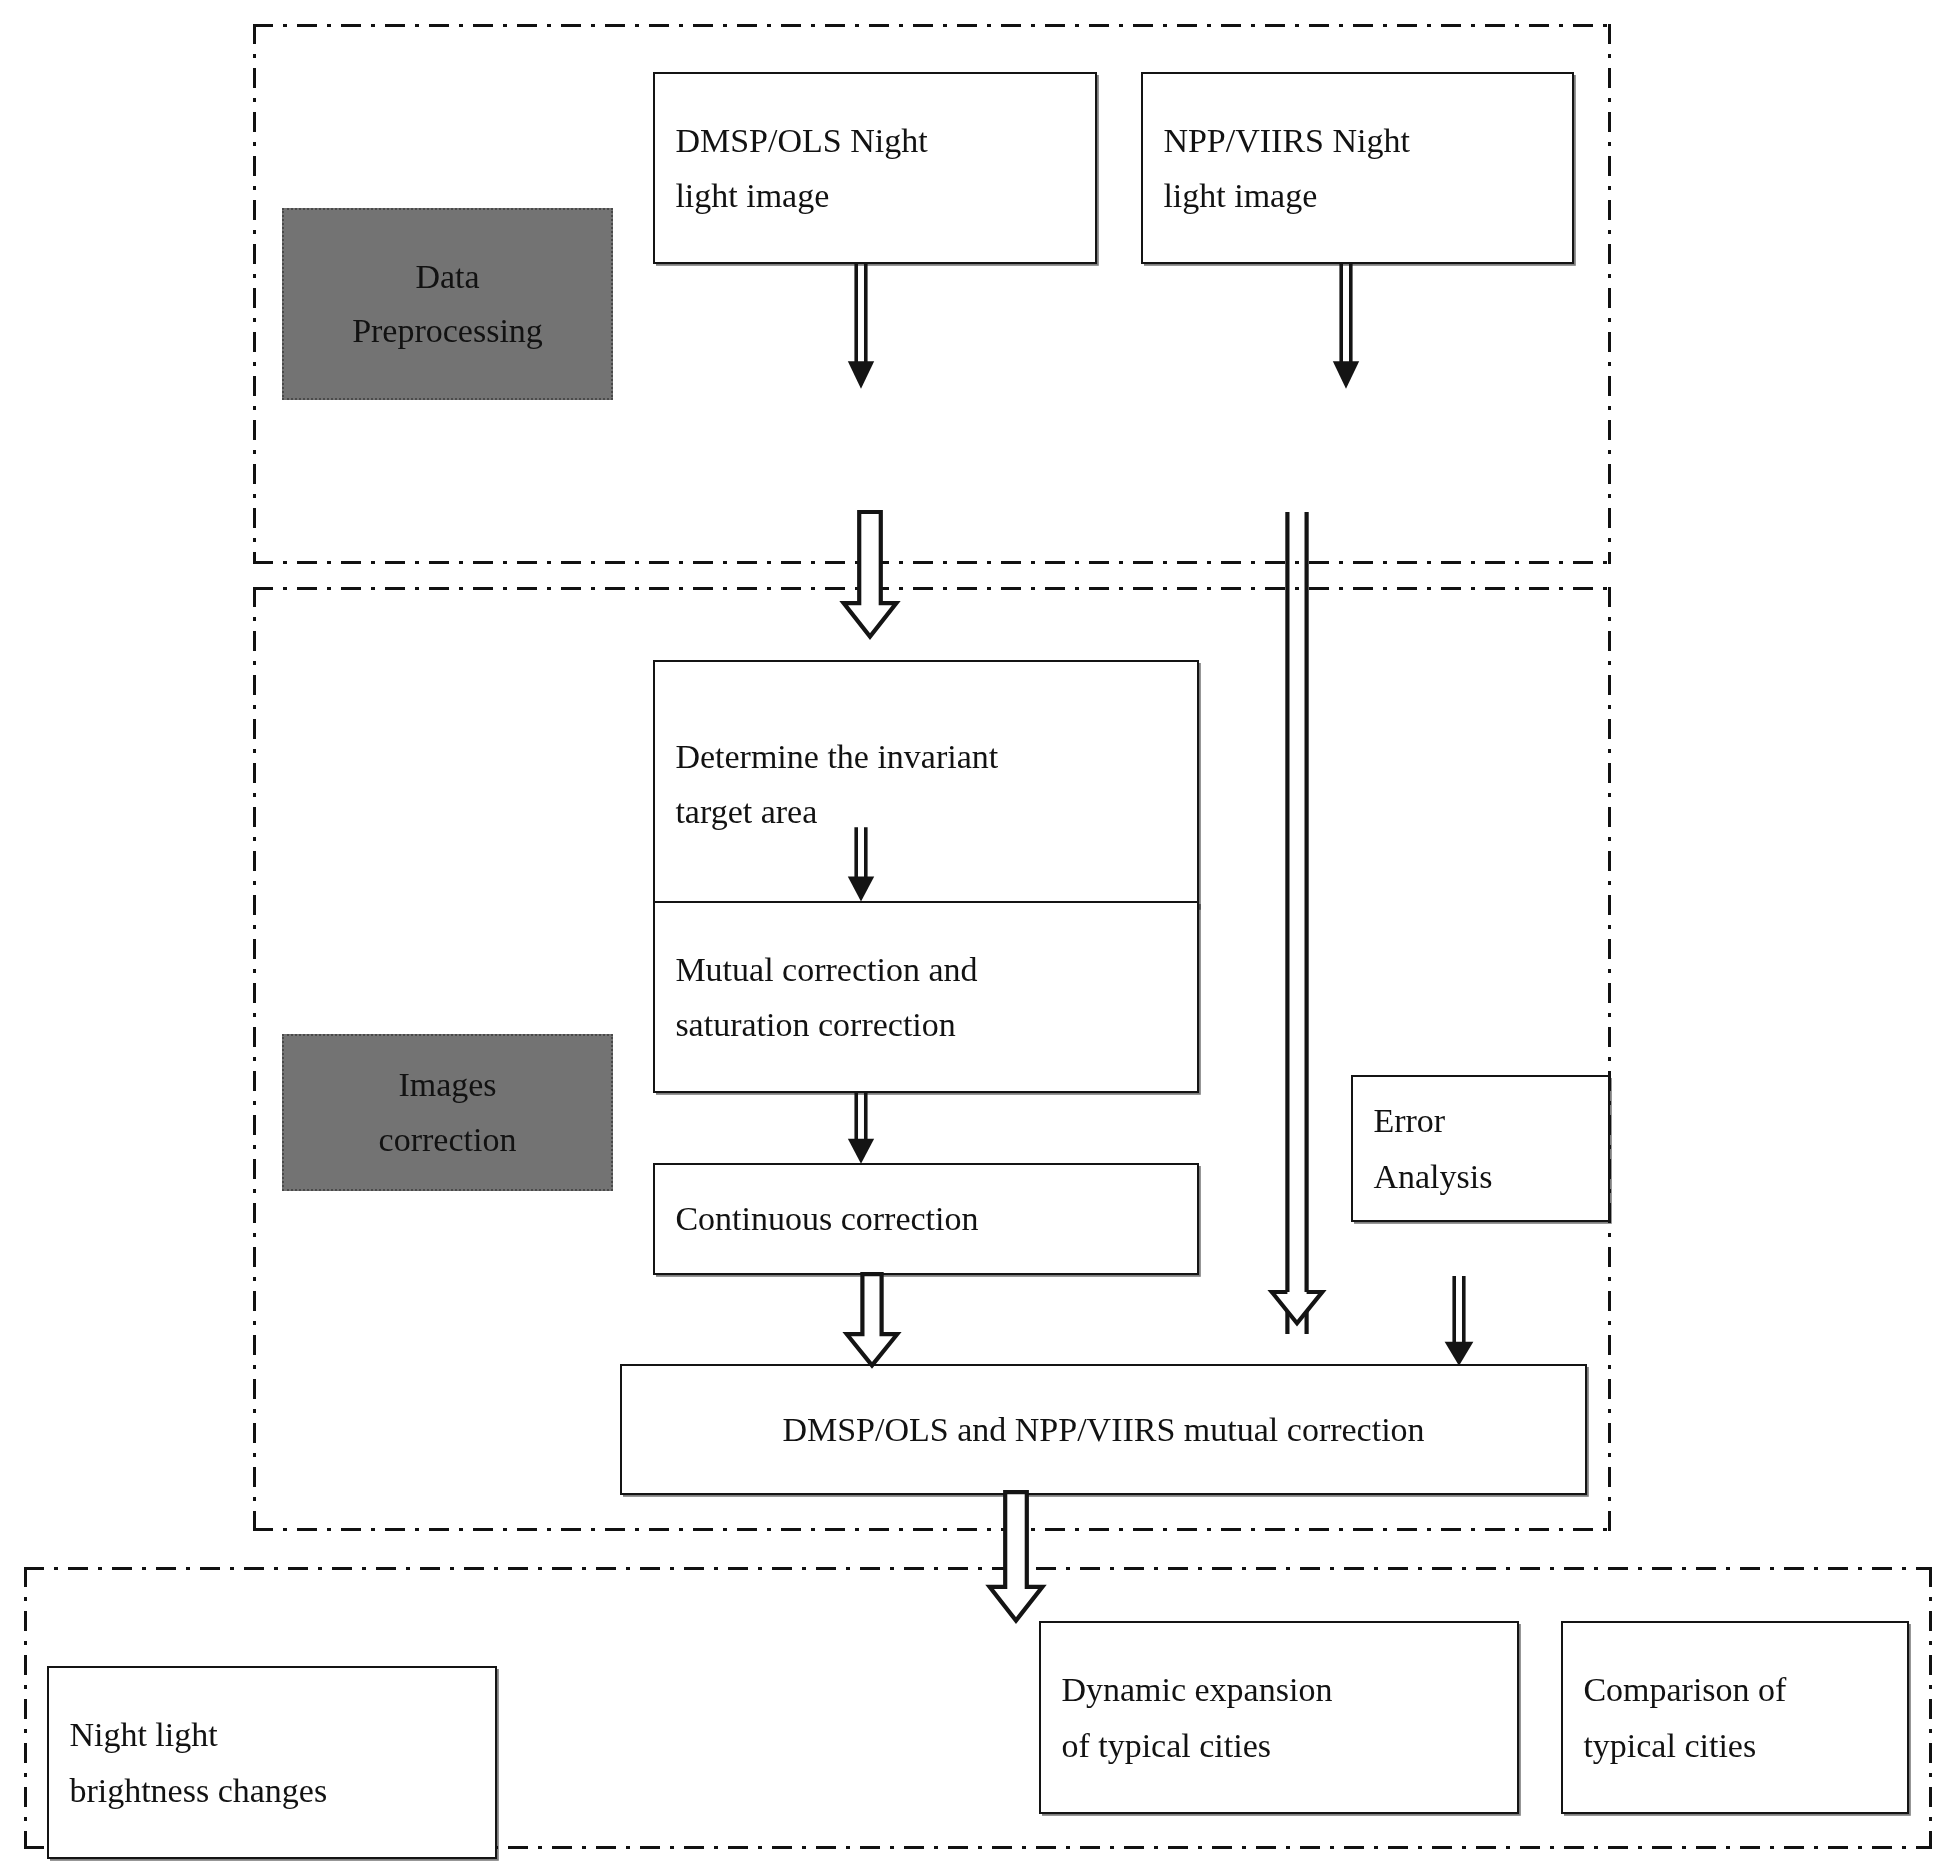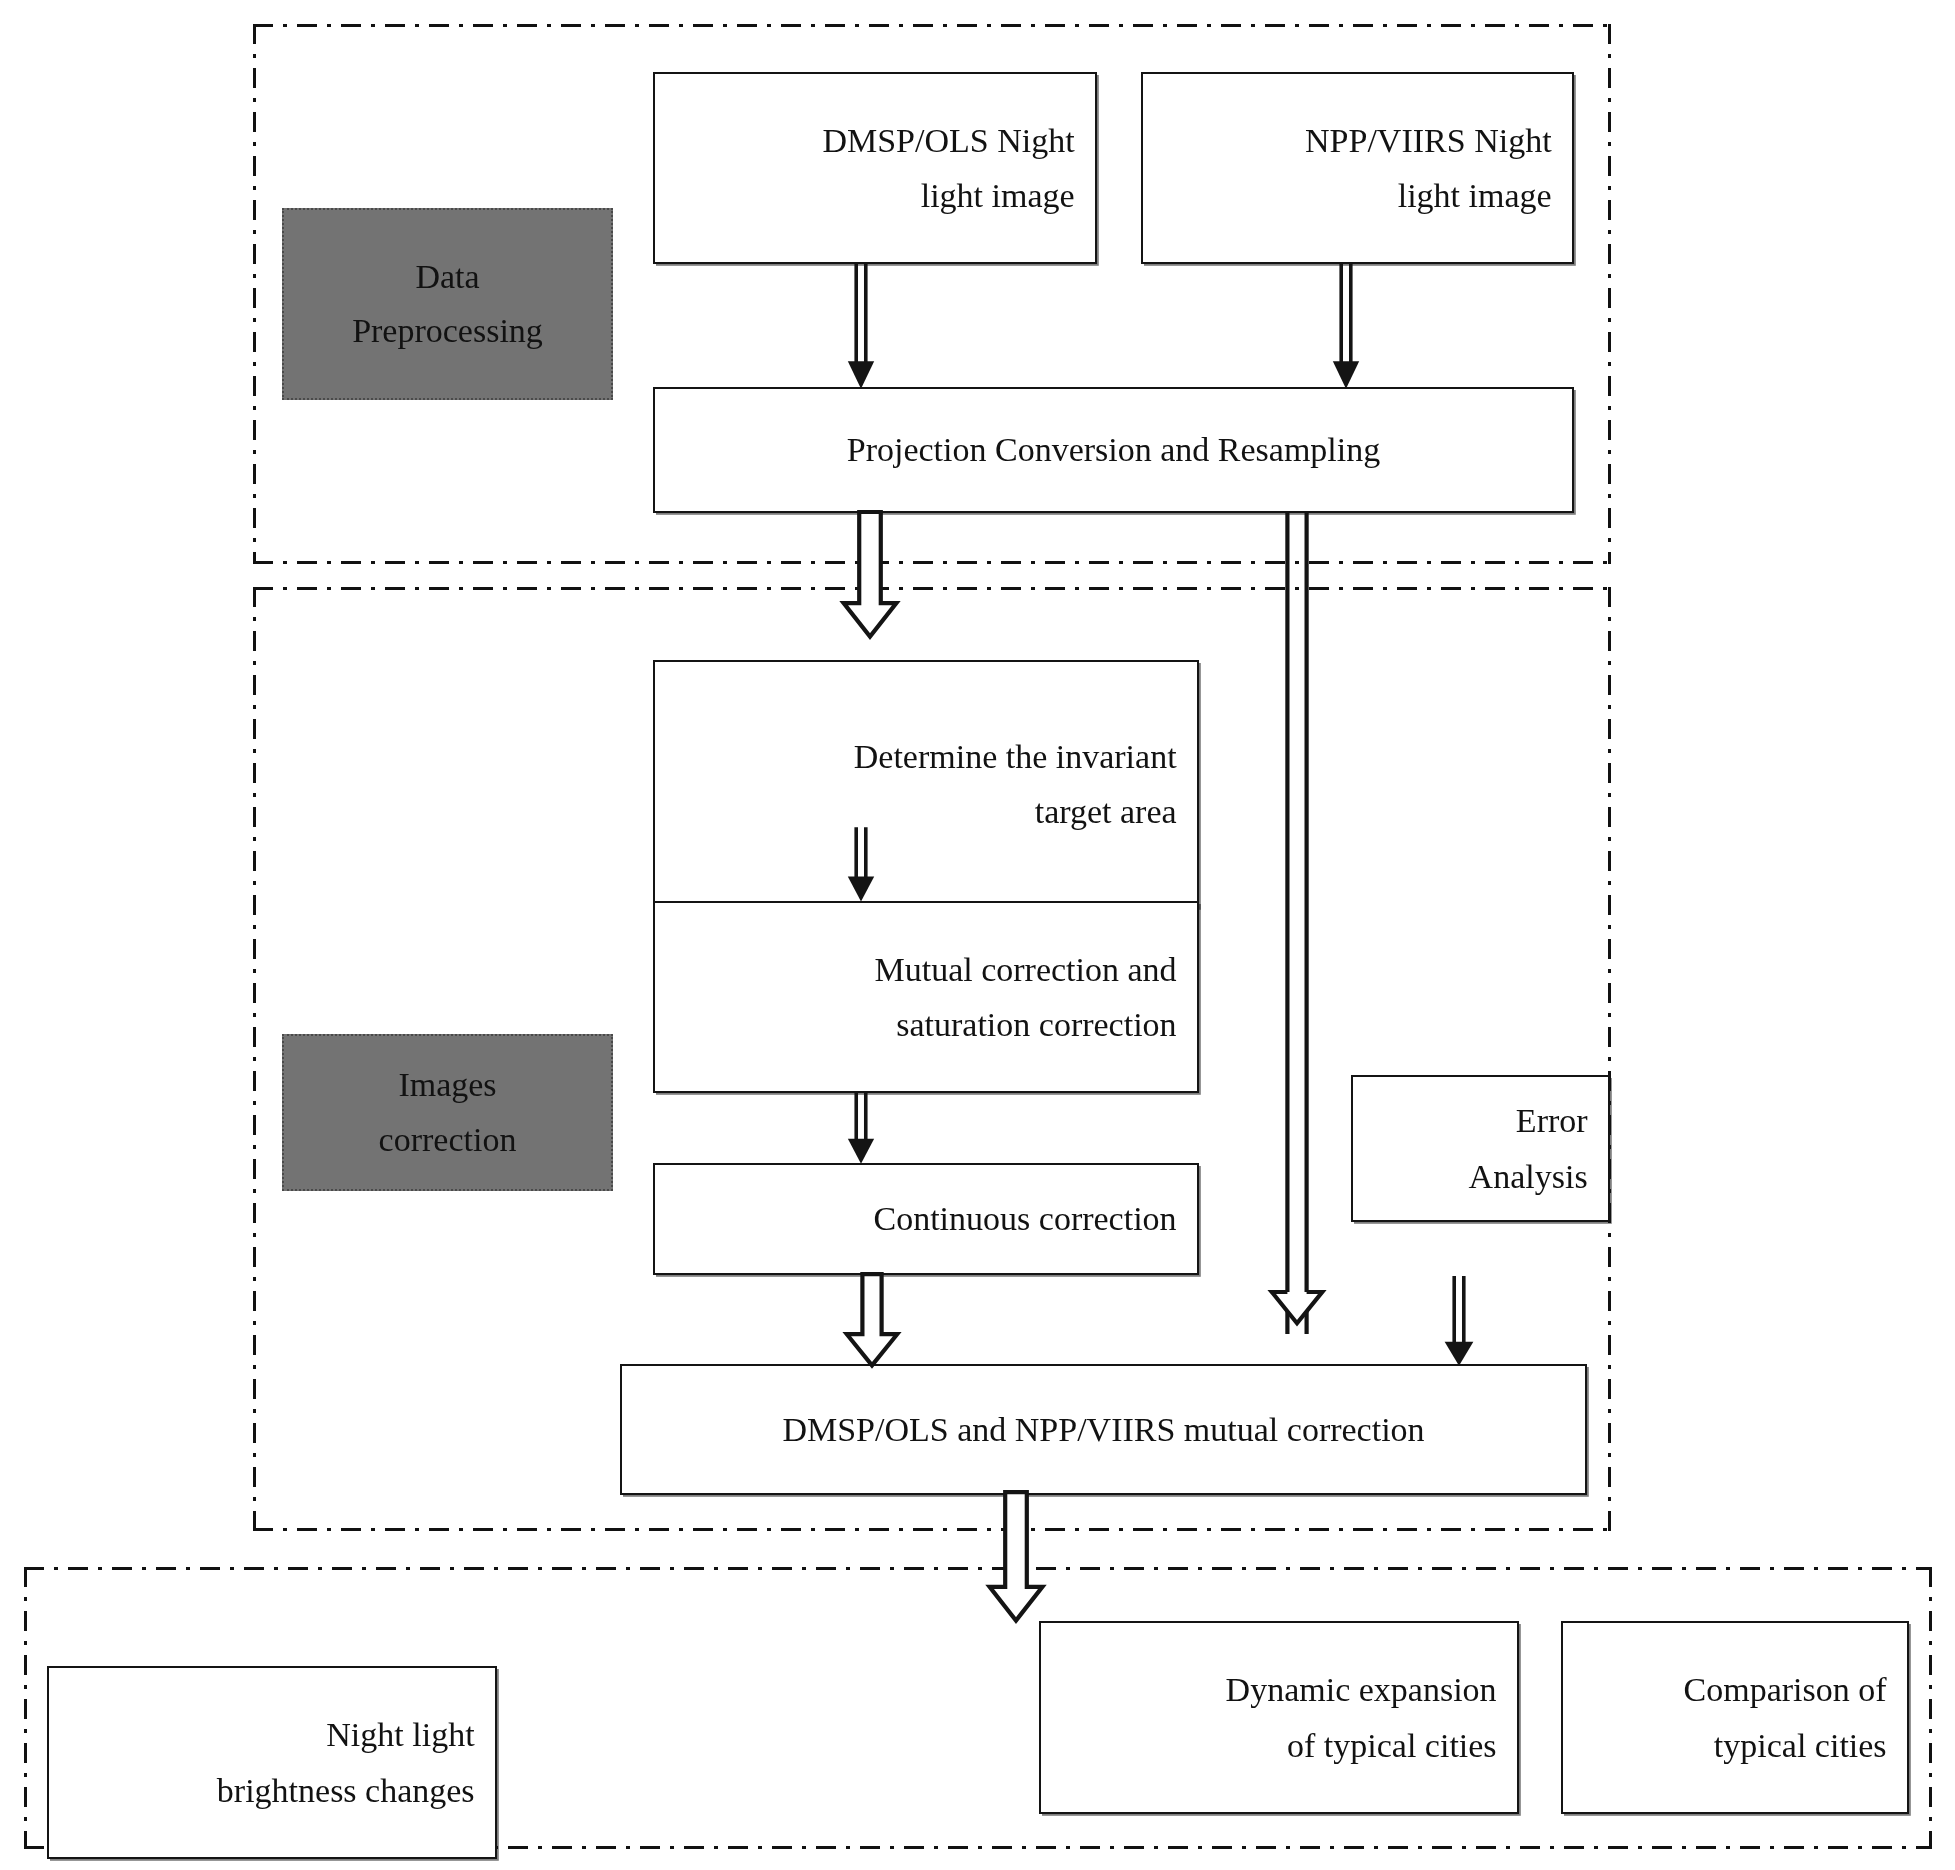--- a/index.html
+++ b/index.html
@@ -33,21 +33,20 @@
     position:absolute;
     box-sizing:border-box;
     background:#fff;
     border:2.4px solid #141414;
     box-shadow:2.4px 2.4px 0 -0.6px rgba(20,20,20,.55);
     display:flex;
     align-items:center;
     padding:0 20.4px;
     font-size:34px;
     line-height:1.62;
-    text-align:right;
   }
   .node .txt{width:100%;}
   .node.center{justify-content:center;text-align:center;}
   .node.center .txt{text-align:center;}
 
   
   .caption{
     position:absolute;
     box-sizing:border-box;
     border:2.4px dotted #4a4a4a;
@@ -93,23 +92,20 @@
     </span>
   </div>
 
   <div class="node" style="left:1141px;top:72px;width:433px;height:192px;">
     <span class="txt">
       <span>NPP/VIIRS  Night</span><br>
       <span>light image</span>
     </span>
   </div>
 
-  <div class="node center" style="left:653px;top:387px;width:921px;height:126px;">
-    <span class="txt">Projection Conversion and Resampling</span>
-  </div>
 
   <div class="node" style="left:653px;top:660px;width:546px;height:248px;">
     <span class="txt">
       <span>Determine  the  invariant</span><br>
       <span>target area</span>
     </span>
   </div>
 
   <div class="node" style="left:653px;top:901px;width:546px;height:192px;">
     <span class="txt">

